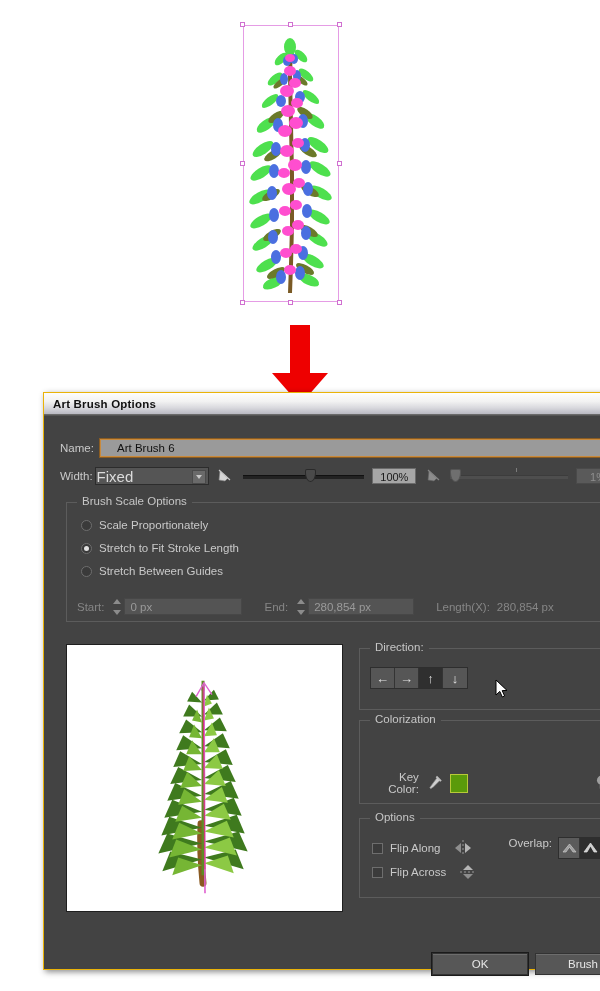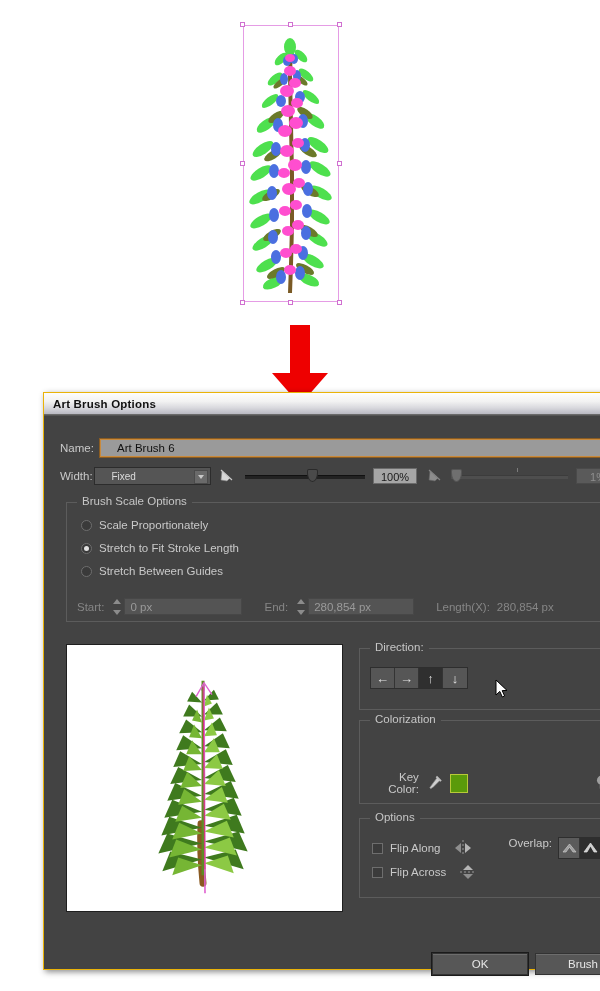--- a/index.html
+++ b/index.html
@@ -39,21 +39,21 @@
   #name-row{position:absolute;left:16px;top:22px;width:555px;height:20px;display:flex;align-items:center;}
   #name-label{width:40px;color:#c9c9c9;font-size:11.5px;}
   #name-input{flex:1;height:18px;background:#9a9a9a;border:1px solid #c98a3c;outline:1px solid #8a5c22;
               color:#111;font-size:11.5px;line-height:18px;padding:0 16px;box-sizing:border-box;
               font-family:"Liberation Sans",sans-serif;}
 
   
   #width-row{position:absolute;left:16px;top:50px;width:560px;height:20px;display:flex;align-items:center;}
   #width-label{width:40px;color:#c9c9c9;font-size:11.5px;}
   .combo{height:18px;background:#555;border:1px solid #2c2c2c;display:flex;align-items:center;
-         color:#dcdcdc;font-size:10px;padding-left:16px;box-sizing:border-box;position:relative;}
+         color:#dcdcdc;font-size:15px;padding-left:1px;box-sizing:border-box;position:relative;}
   .combo .arrow{position:absolute;right:2px;top:2px;width:14px;height:14px;background:#6a6a6a;
                 border:1px solid #4a4a4a;box-sizing:border-box;display:flex;align-items:center;justify-content:center;}
   .combo .arrow::after{content:"";border-left:3px solid transparent;border-right:3px solid transparent;
                        border-top:4px solid #c8c8c8;}
   #width-combo{width:132px;}
 
   .pen-icon{width:20px;height:16px;margin-left:8px;flex:0 0 auto;}
   .slider{position:relative;height:16px;display:flex;align-items:center;}
   .slider .track{position:absolute;left:0;right:0;top:7px;height:3px;background:#222;border-top:1px solid #111;}
   .slider .track.dim{background:#4e4e4e;border-top:1px solid #3c3c3c;}

